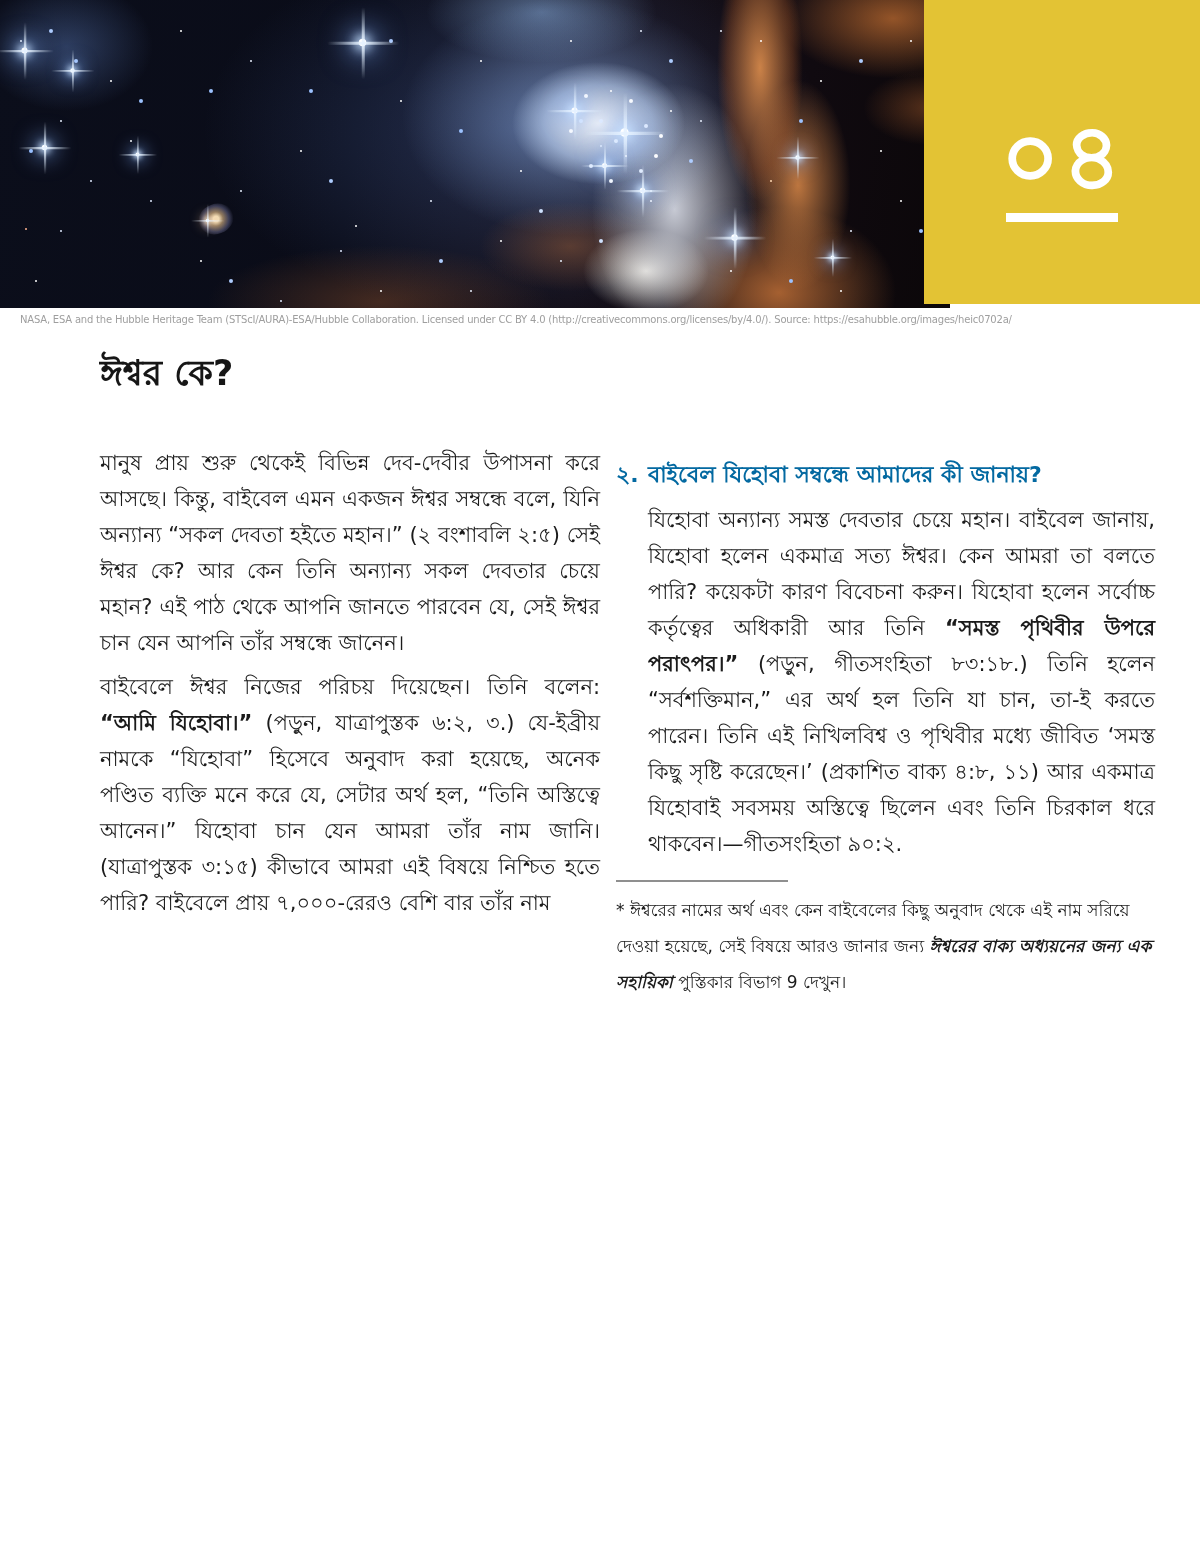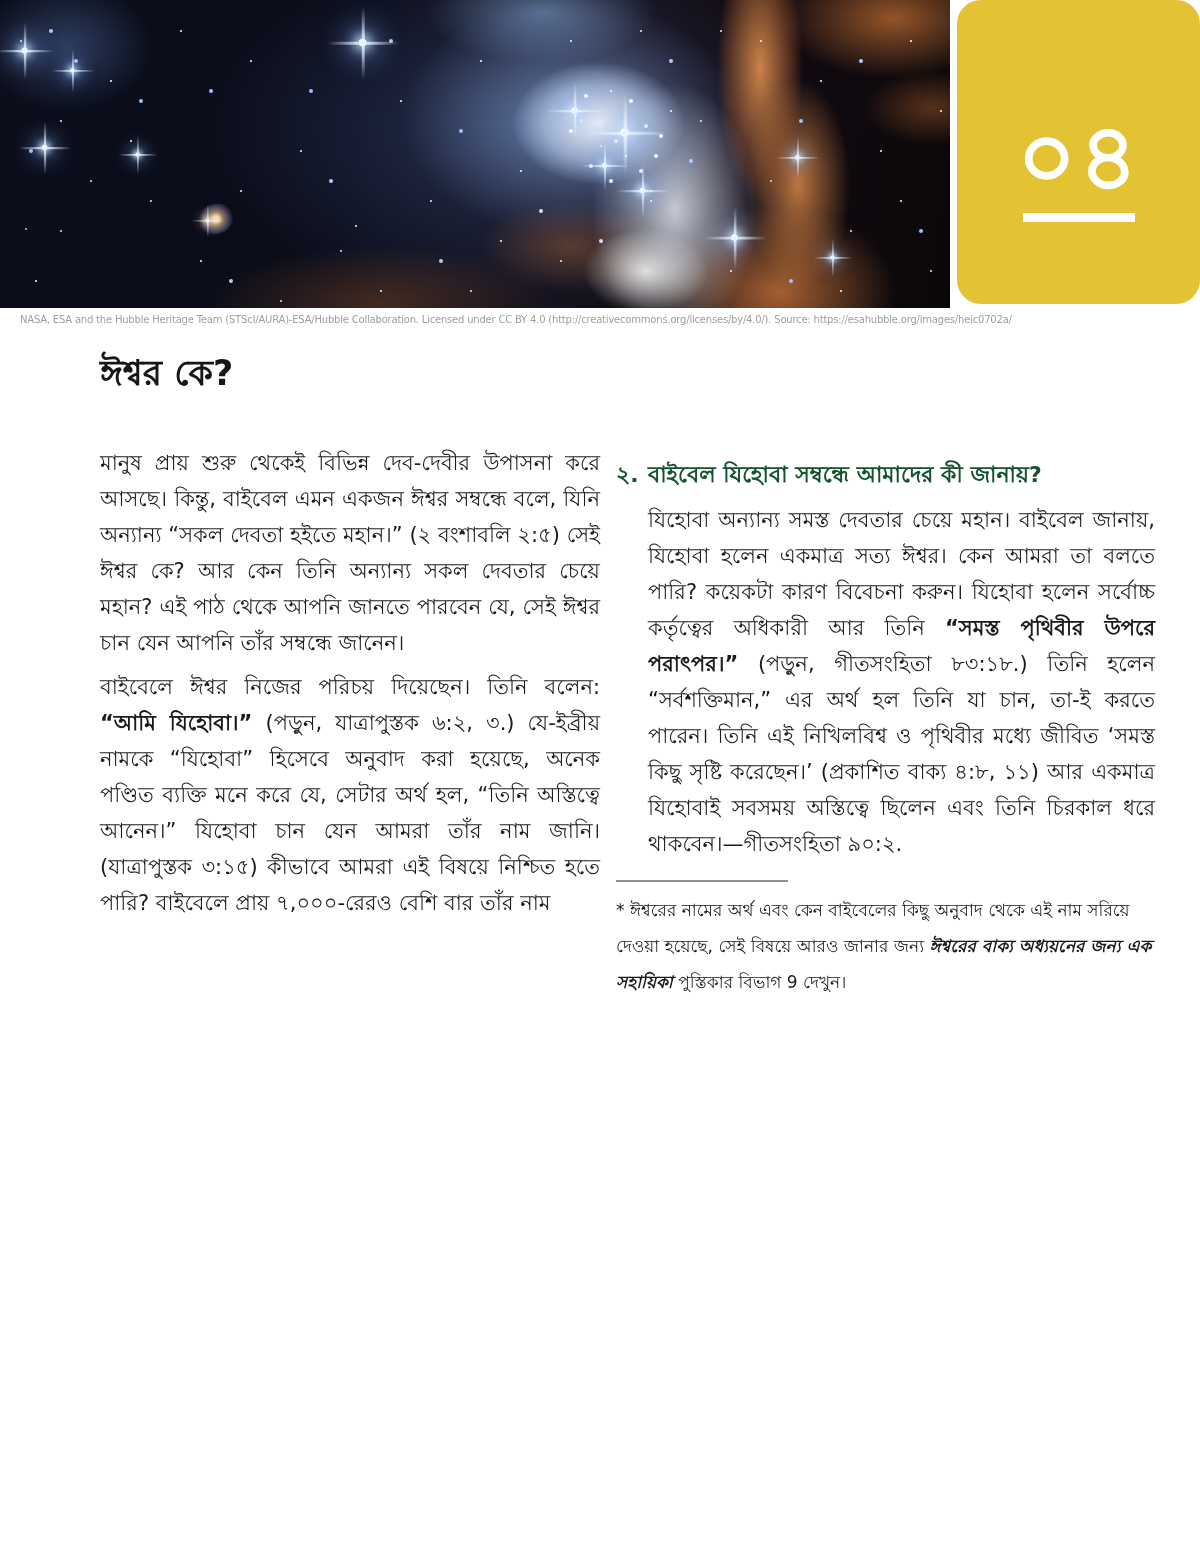--- a/index.html
+++ b/index.html
@@ -99,22 +99,22 @@
   .bstar::after { transform:translate(-50%,-50%) rotate(90deg); }
   .bstar.warm { background:#fff; box-shadow:0 0 7px 3px rgba(255,240,220,.9), 0 0 16px 7px rgba(255,200,150,.4); }
 
   .galaxy {
     position:absolute; left:198px; top:204px; width:36px; height:30px; border-radius:50%;
     background:radial-gradient(circle at 50% 50%, rgba(255,232,190,.95) 0 12%, rgba(235,195,140,.6) 30%, rgba(150,150,200,.35) 55%, rgba(120,130,190,0) 75%);
     transform:rotate(-20deg);
   }
 
   .page-number-block {
-    position:absolute; right:0; top:0; width:243px; height:304px;
-    display:flex; flex-direction:column; align-items:center; justify-content:center;border-radius:24px;
+    position:absolute; right:0; top:0; width:276px; height:304px;
+    display:flex; flex-direction:column; align-items:center; justify-content:center;
   }
   .page-number {
     color:#ffffff; font-size:92px; font-weight:700; line-height:1;
     letter-spacing:2px; margin-top:28px;
   }
   .page-number-rule { width:112px; height:9px; background:#ffffff; margin-top:10px; }
 
   
   .credit {
     margin:5px 0 0 2px; font-size:10px; line-height:13px; color:#9e9e9e;
@@ -190,20 +190,20 @@
   <h1 class="title">ঈশ্বর কে?</h1>
 
   <div class="columns">
 
     <div class="col-left">
       <p class="body-text">মানুষ প্রায় শুরু থেকেই বিভিন্ন দেব-দেবীর উপাসনা করে আসছে। কিন্তু, বাইবেল এমন একজন ঈশ্বর সম্বন্ধে বলে, যিনি অন্যান্য “সকল দেবতা হইতে মহান।” (২ বংশাবলি ২:৫) সেই ঈশ্বর কে? আর কেন তিনি অন্যান্য সকল দেবতার চেয়ে মহান? এই পাঠ থেকে আপনি জানতে পারবেন যে, সেই ঈশ্বর চান যেন আপনি তাঁর সম্বন্ধে জানেন।</p>
       <p class="body-text q-body"><span>বাইবেলে ঈশ্বর নিজের পরিচয় দিয়েছেন। তিনি বলেন: </span><span class="seg-bold">“আমি যিহোবা।”</span><span> (পড়ুন, যাত্রাপুস্তক ৬:২, ৩.) যে-ইব্রীয় নামকে “যিহোবা” হিসেবে অনুবাদ করা হয়েছে, অনেক পণ্ডিত ব্যক্তি মনে করে যে, সেটার অর্থ হল, “তিনি অস্তিত্বে আনেন।” যিহোবা চান যেন আমরা তাঁর নাম জানি। (যাত্রাপুস্তক ৩:১৫) কীভাবে আমরা এই বিষয়ে নিশ্চিত হতে পারি? বাইবেলে প্রায় ৭,০০০-রেরও বেশি বার তাঁর নাম</span></p>
     </div>
 
     <div class="col-right">
-      <p class="q-heading" style="color: #14532d;"><span class="q-num">২.</span><span>বাইবেল যিহোবা সম্বন্ধে আমাদের কী জানায়?</span></p>
+      <p class="q-heading" style="color: #0369a1;"><span class="q-num">২.</span><span>বাইবেল যিহোবা সম্বন্ধে আমাদের কী জানায়?</span></p>
       <p class="body-text q-body"><span>যিহোবা অন্যান্য সমস্ত দেবতার চেয়ে মহান। বাইবেল জানায়, যিহোবা হলেন একমাত্র সত্য ঈশ্বর। কেন আমরা তা বলতে পারি? কয়েকটা কারণ বিবেচনা করুন। যিহোবা হলেন সর্বোচ্চ কর্তৃত্বের অধিকারী আর তিনি </span><span class="seg-bold">“সমস্ত পৃথিবীর উপরে পরাৎপর।”</span><span> (পড়ুন, গীতসংহিতা ৮৩:১৮.) তিনি হলেন “সর্বশক্তিমান,” এর অর্থ হল তিনি যা চান, তা-ই করতে পারেন। তিনি এই নিখিলবিশ্ব ও পৃথিবীর মধ্যে জীবিত ‘সমস্ত কিছু সৃষ্টি করেছেন।’ (প্রকাশিত বাক্য ৪:৮, ১১) আর একমাত্র যিহোবাই সবসময় অস্তিত্বে ছিলেন এবং তিনি চিরকাল ধরে থাকবেন।—গীতসংহিতা ৯০:২.</span></p>
       <hr class="fn-divider">
       <p class="footnote"><span>* ঈশ্বরের নামের অর্থ এবং কেন বাইবেলের কিছু অনুবাদ থেকে এই নাম সরিয়ে দেওয়া হয়েছে, সেই বিষয়ে আরও জানার জন্য </span><span class="seg-bolditalic">ঈশ্বরের বাক্য অধ্যয়নের জন্য এক সহায়িকা</span><span> পুস্তিকার বিভাগ 9 দেখুন।</span></p>
     </div>
 
   </div>
 </div>
 
 </body></html>

